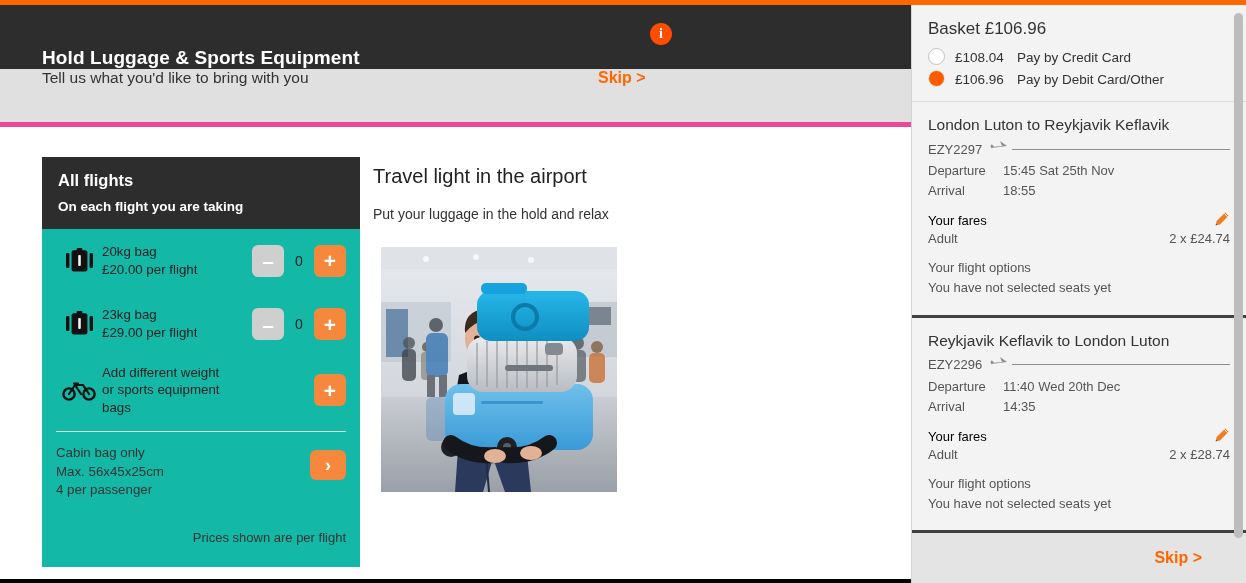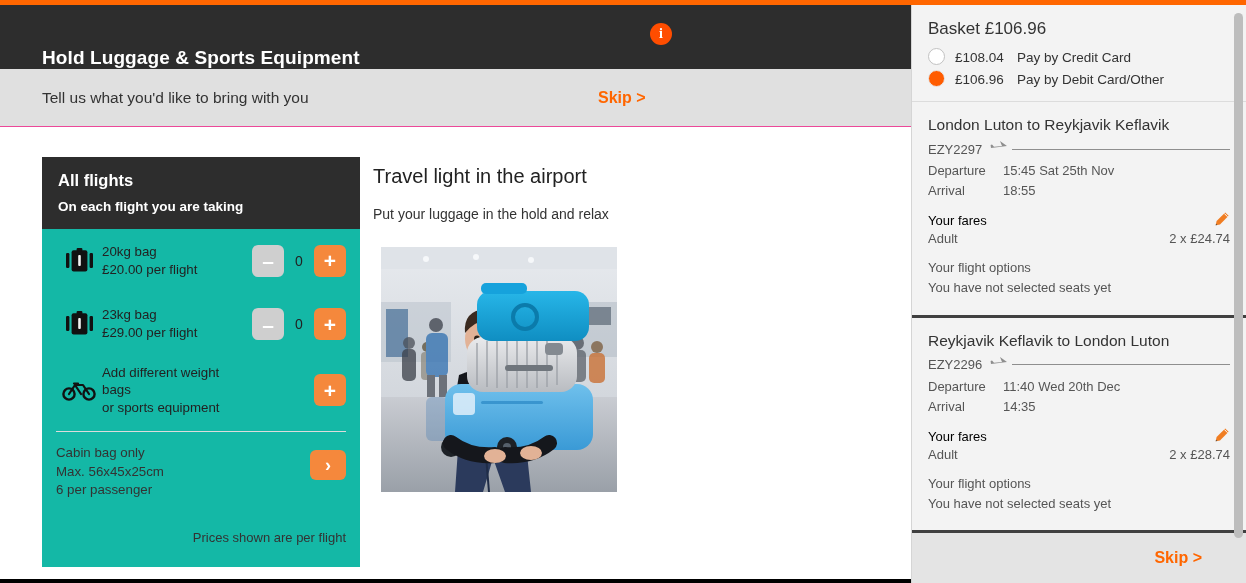--- a/index.html
+++ b/index.html
@@ -35,22 +35,22 @@
     position:absolute; left:650px; top:18px;
     width:22px; height:22px; border-radius:50%;
     background:#ff4d00; display:flex; align-items:center; justify-content:center;
     cursor:pointer;
   }
   .info-icon span{ color:#fff; font-size:14px; font-weight:bold;
     font-family:"Liberation Serif", serif; line-height:1; }
 
   .sub-header {
     position:relative; height:58px; background:#e0e0e0;
-    display:flex; align-items:center;
-    border-bottom:1px solid #ec4899;
+    display:flex; align-items:flex-start;
+    border-bottom:5px solid #ec4899;
   }
   .sub-header .prompt { font-size:15.5px; color:#333; margin-left:42px; }
   .sub-header .skip {
     position:absolute; left:598px; color:#ff6600;
     font-size:16px; font-weight:bold; cursor:pointer;
   }
 
   
   .flights-card {
     position:absolute; left:42px; top:152px; width:318px;
@@ -222,35 +222,35 @@
       <div class="bag-row" style="padding-top:8px;padding-bottom:14px;">
         <div class="bag-icon">
           <svg width="34" height="22" viewBox="0 0 34 22" aria-hidden="true">
             <circle cx="7" cy="15" r="5.6" fill="none" stroke="#111" stroke-width="2.4"></circle>
             <circle cx="27" cy="15" r="5.6" fill="none" stroke="#111" stroke-width="2.4"></circle>
             <path d="M7 15 L13 6 L21 6 L27 15 M13 6 L19 15 M12 4.5 L16 4.5" fill="none" stroke="#111" stroke-width="2.2" stroke-linecap="round" stroke-linejoin="round"></path>
           </svg>
         </div>
         <div class="bag-text">
           <div>Add different weight</div>
+          <div>or sports equipment</div>
           <div>bags</div>
-          <div>or sports equipment</div>
         </div>
         <div class="stepper">
           <button class="btn-square btn-plus">+</button>
         </div>
       </div>
 
       <div class="rule"></div>
 
       <div class="cabin-row">
         <div class="cabin-text">
           <div>Cabin bag only</div>
           <div>Max. 56x45x25cm</div>
-          <div>6 per passenger</div>
+          <div>4 per passenger</div>
         </div>
         <div class="cabin-btn-wrap">
           <button class="btn-square btn-arrow">›</button>
         </div>
       </div>
 
       <div class="prices-note">Prices shown are per flight</div>
     </div>
 
     <div class="mid">

